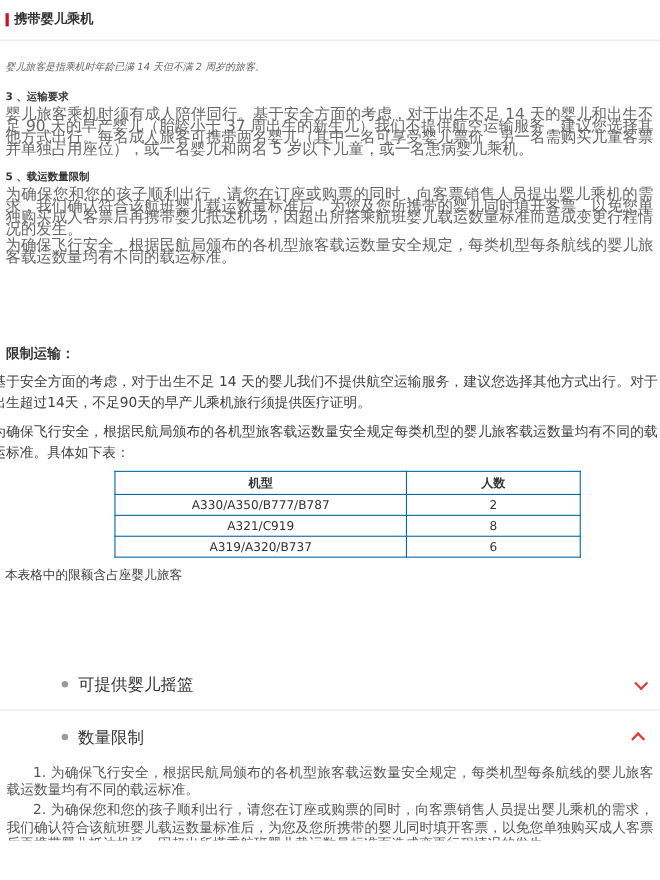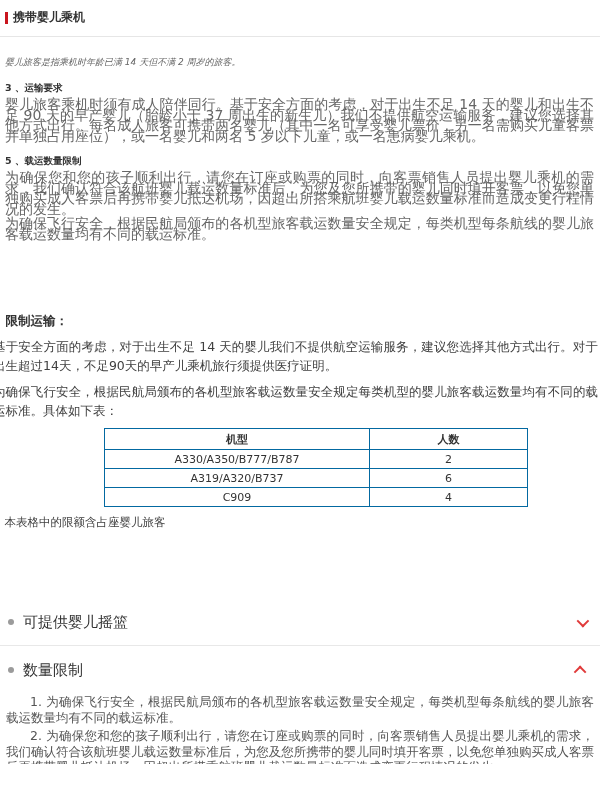--- a/index.html
+++ b/index.html
@@ -28,21 +28,21 @@
     font-size:11px; color:#333; table-layout:fixed; }
   .limit-table th, .limit-table td { border:1px solid #0369a1; text-align:center; padding:0; }
   .limit-table th { height:21px; font-weight:bold; }
   .limit-table td { height:19px; font-weight:normal; }
   .limit-table .col-type { width:265px; }
   .limit-table .col-num { width:158px; }
   .table-note { margin:8px 0 0 -7px; font-size:11.5px; color:#404040; }
 
   
   .accordion-area { margin-top:78px; }
-  .acc-row { display:flex; align-items:center; padding:0 14px 0 8px; height:28px; cursor:pointer; }
+  .acc-row { display:flex; align-items:center; padding:0 14px 0 8px; height:28px; cursor:pointer;margin-left:48px; }
   .acc-bullet { width:6px; height:6px; border-radius:50%; background:#9b9b9b; margin-right:9px; flex:none; }
   .acc-label { font-size:15px; color:#333; flex:1; }
   .chev { width:9px; height:9px; border-right:2px solid #e03a3a; border-bottom:2px solid #e03a3a; flex:none; }
   .chev-down { transform:rotate(45deg) translateY(-2px); }
   .chev-up { transform:rotate(-135deg) translateY(-2px); }
   .acc-divider { border:none; border-top:1px solid #e8e8e8; margin:9px 0 10px 0; }
 
   .acc-body { margin:10px 6px 0 6px; }
   .acc-item { font-size:12.5px; color:#555; line-height:15.5px; text-indent:24px; text-align:justify; margin-bottom:3px; }
 
@@ -88,26 +88,26 @@
         <th class="col-type">机型</th>
         <th class="col-num">人数</th>
       </tr>
     </thead>
     <tbody>
       <tr>
         <td>A330/A350/B777/B787</td>
         <td>2</td>
       </tr>
       <tr>
+        <td>A321/C919</td>
+        <td>8</td>
+      </tr>
+      <tr>
         <td>A319/A320/B737</td>
         <td>6</td>
-      </tr>
-      <tr>
-        <td>C909</td>
-        <td>4</td>
       </tr>
     </tbody>
   </table>
 
   <p class="table-note">：本表格中的限额含占座婴儿旅客</p>
 
   <div class="accordion-area">
 
     <div class="acc-row">
       <span class="acc-bullet"></span>

